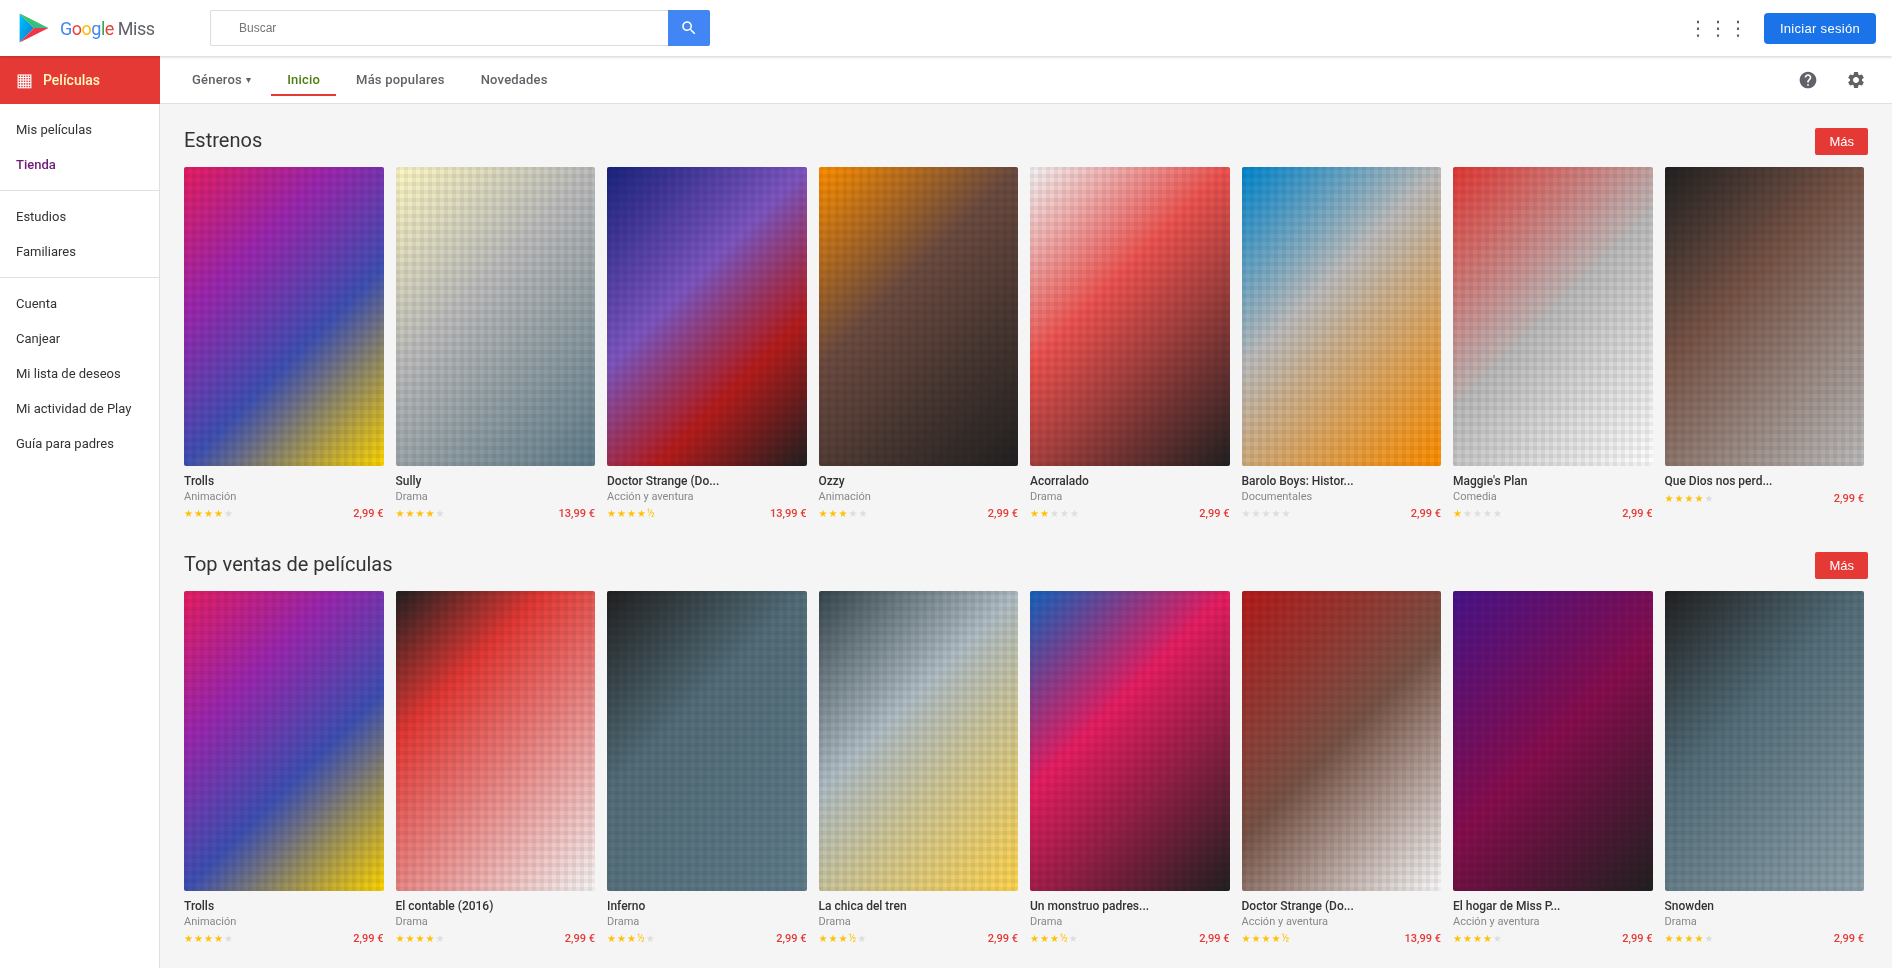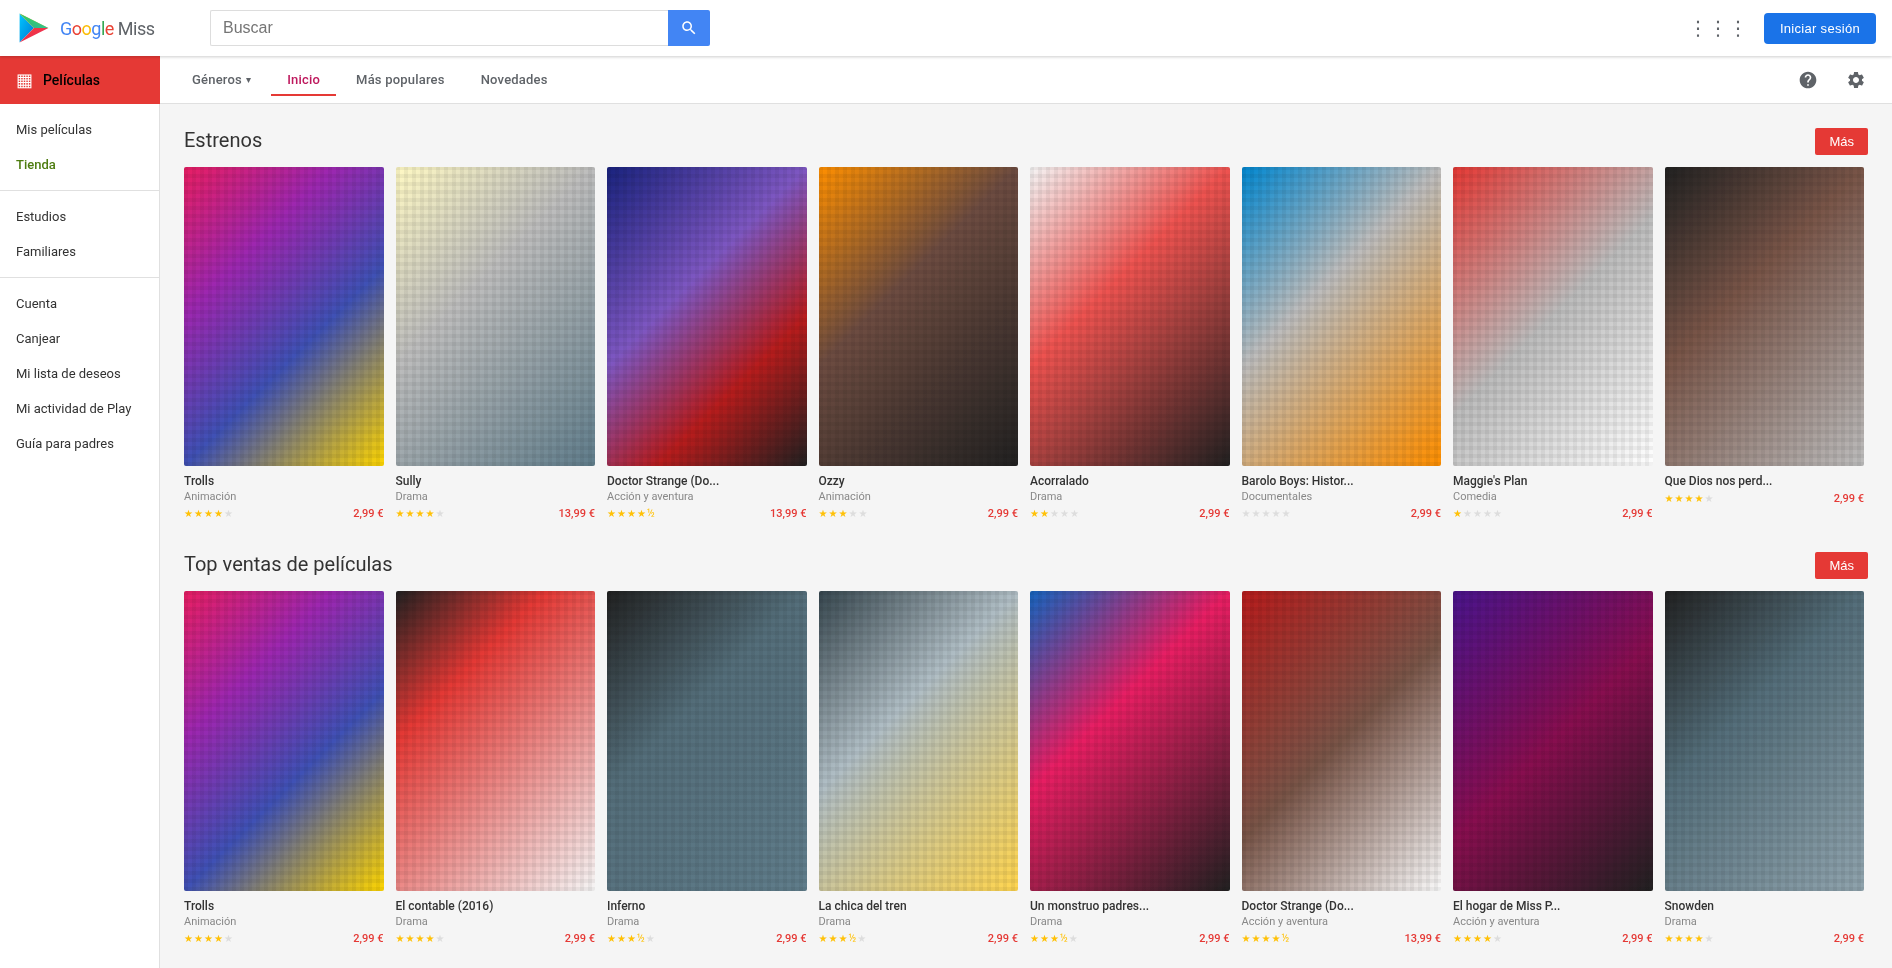--- a/index.html
+++ b/index.html
@@ -39,22 +39,22 @@
       align-items: center;
       flex: 1;
       max-width: 500px;
       margin: 0 24px;
     }
     .search-input {
       flex: 1;
       height: 36px;
       border: 1px solid #ddd;
       border-right: none;
-      padding: 0 12px;
-      font-size: 16px;
+      padding: 0 28px;
+      font-size: 12px;
       outline: none;
       border-radius: 2px 0 0 2px;
     }
     .search-btn {
       width: 42px;
       height: 36px;
       background: #4285f4;
       border: none;
       cursor: pointer;
       border-radius: 0 2px 2px 0;
@@ -100,21 +100,21 @@
       display: flex;
       align-items: center;
       padding: 0 16px;
       gap: 10px;
     }
     .sidebar-header-icon {
       color: #fff;
       font-size: 18px;
     }
     .sidebar-header-label {
-      color: #000000;
+      color: #fef9c3;
       font-size: 14px;
       font-weight: 500;
       text-align: center;
     }
     .nav-tabs {
       display: flex;
       align-items: center;
       height: 48px;
       padding: 0 16px;
       gap: 4px;
@@ -125,21 +125,21 @@
       display: flex;
       align-items: center;
       font-size: 13px;
       color: #5f6368;
       cursor: pointer;
       position: relative;
       font-weight: 500;
       letter-spacing: 0.2px;
     }
     .nav-tab.active {
-      color: #be185d;
+      color: #4d7c0f;
     }
     .nav-tab.active::after {
       content: '';
       position: absolute;
       bottom: 0;
       left: 0;
       right: 0;
       height: 2px;
       background: #e53935;
     }
@@ -178,21 +178,21 @@
       flex-shrink: 0;
       border-right: 1px solid #e0e0e0;
     }
     .sidebar-item {
       padding: 10px 16px;
       font-size: 13px;
       color: #333;
       cursor: pointer;
       display: block;
     }
-    .sidebar-item.active { color: #4d7c0f; font-weight: 500; }
+    .sidebar-item.active { color: #701a75; font-weight: 500; }
     .sidebar-divider {
       height: 1px;
       background: #e0e0e0;
       margin: 8px 0;
     }
     .sidebar-item.sub {
       padding-left: 16px;
     }
 
     

